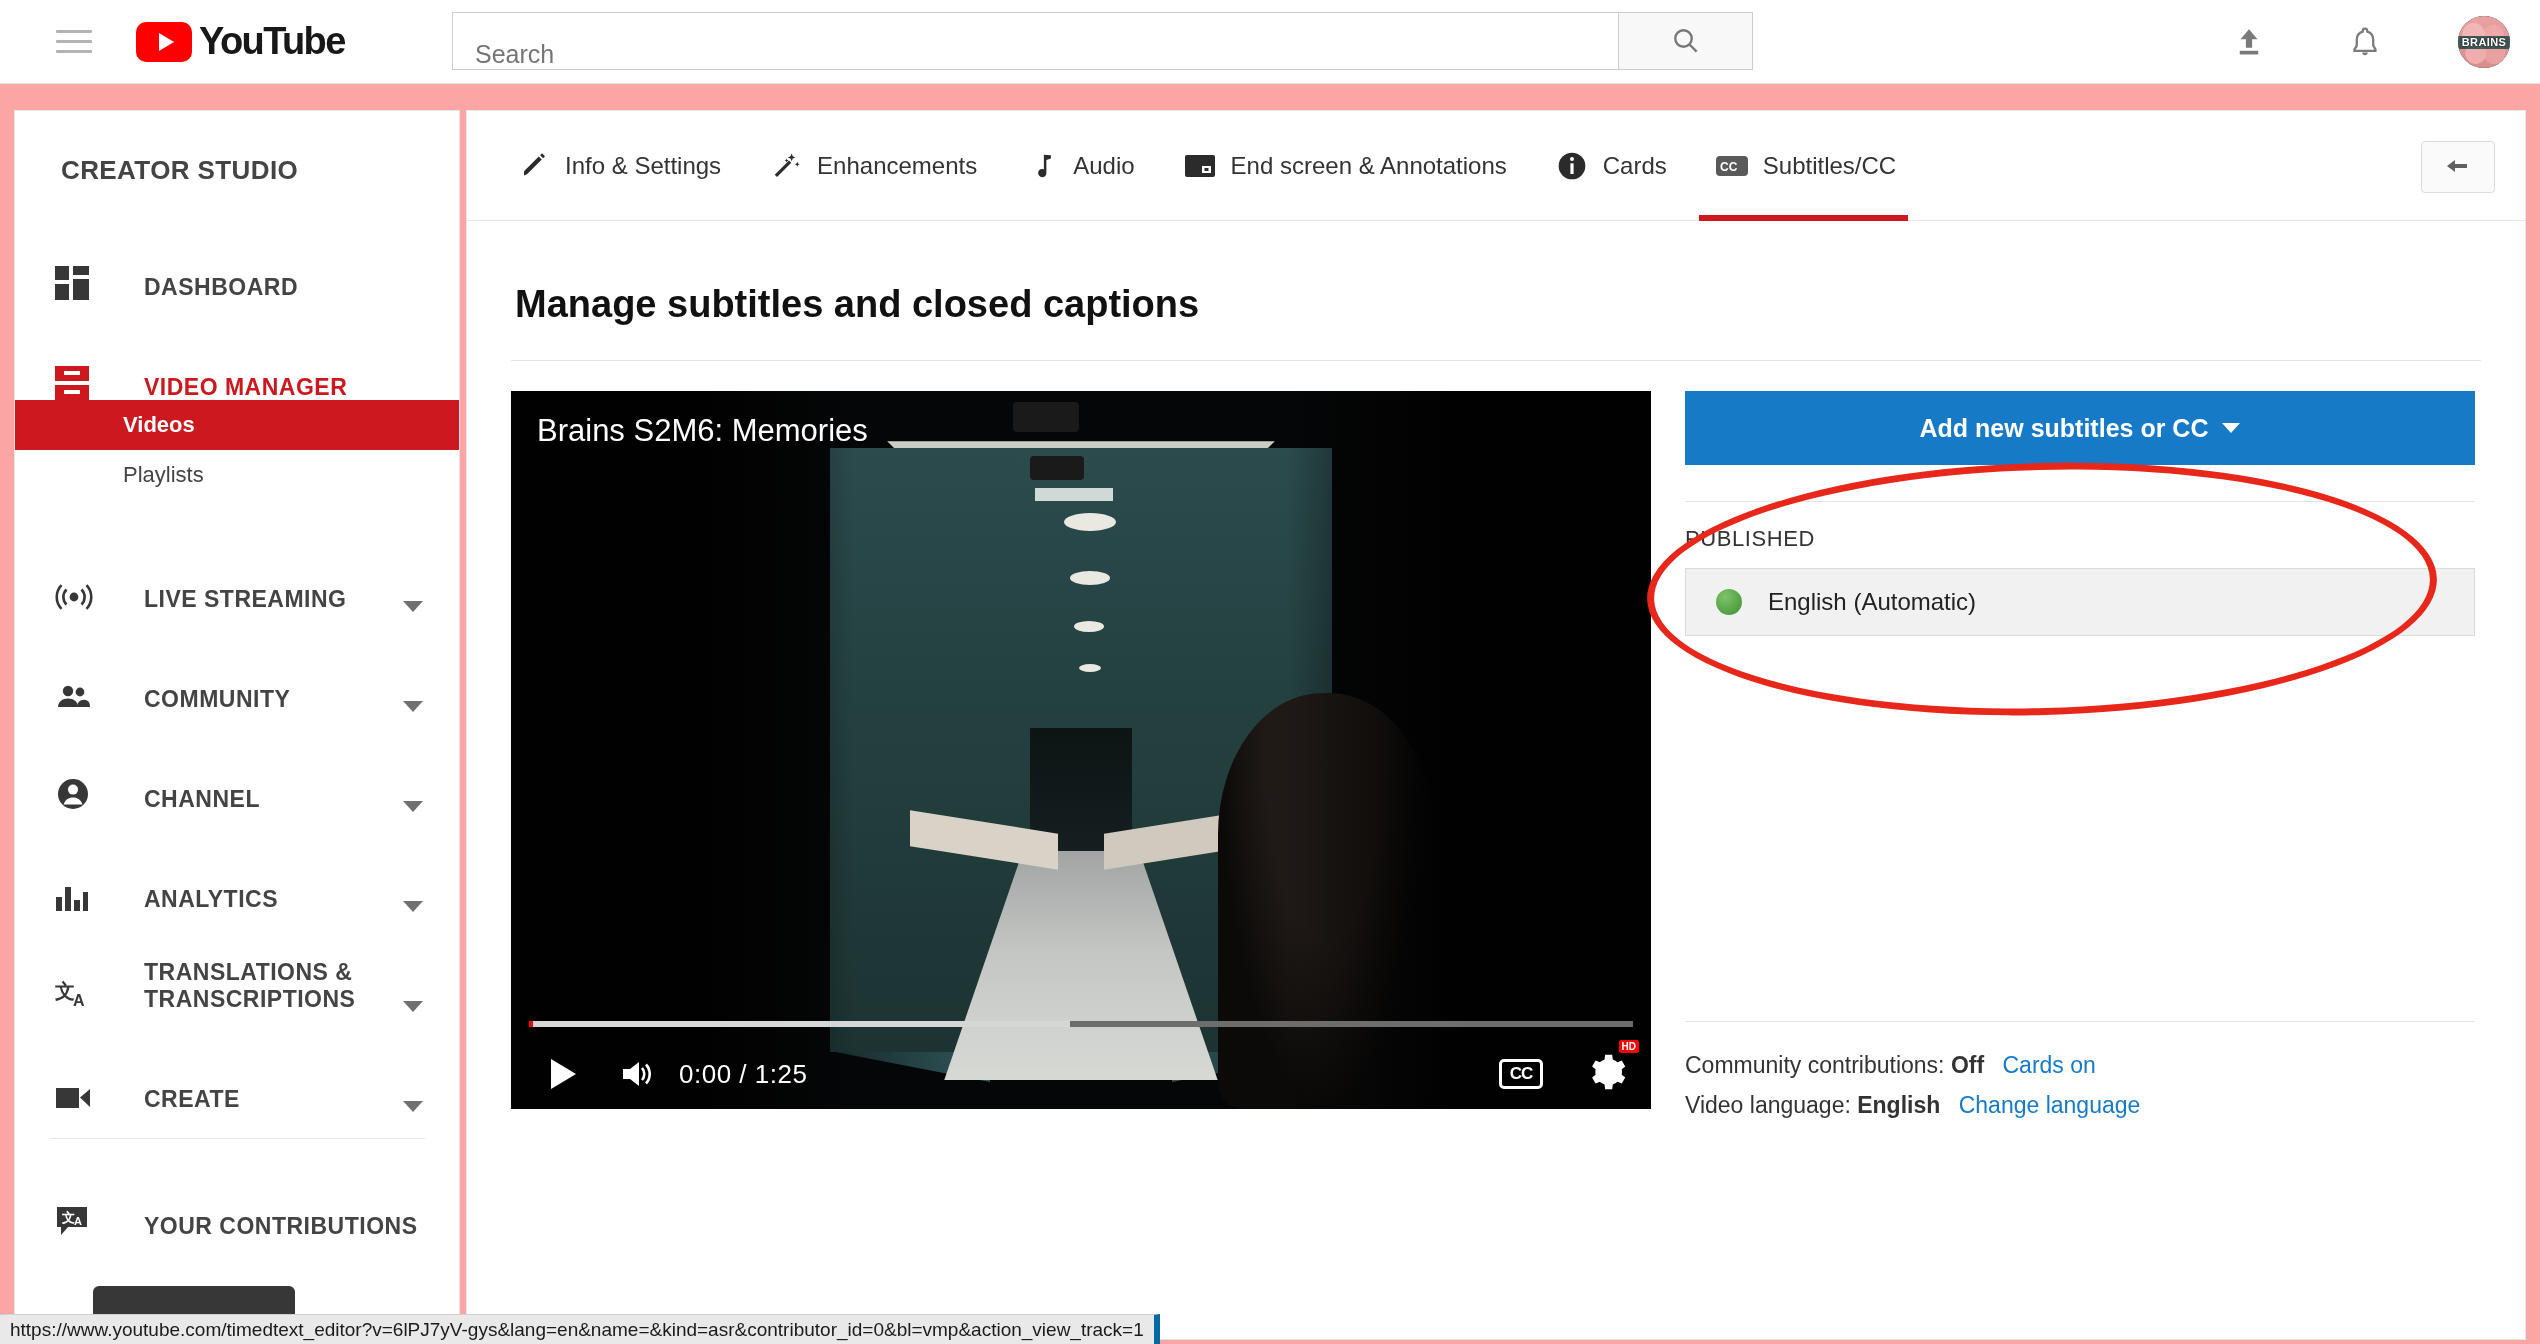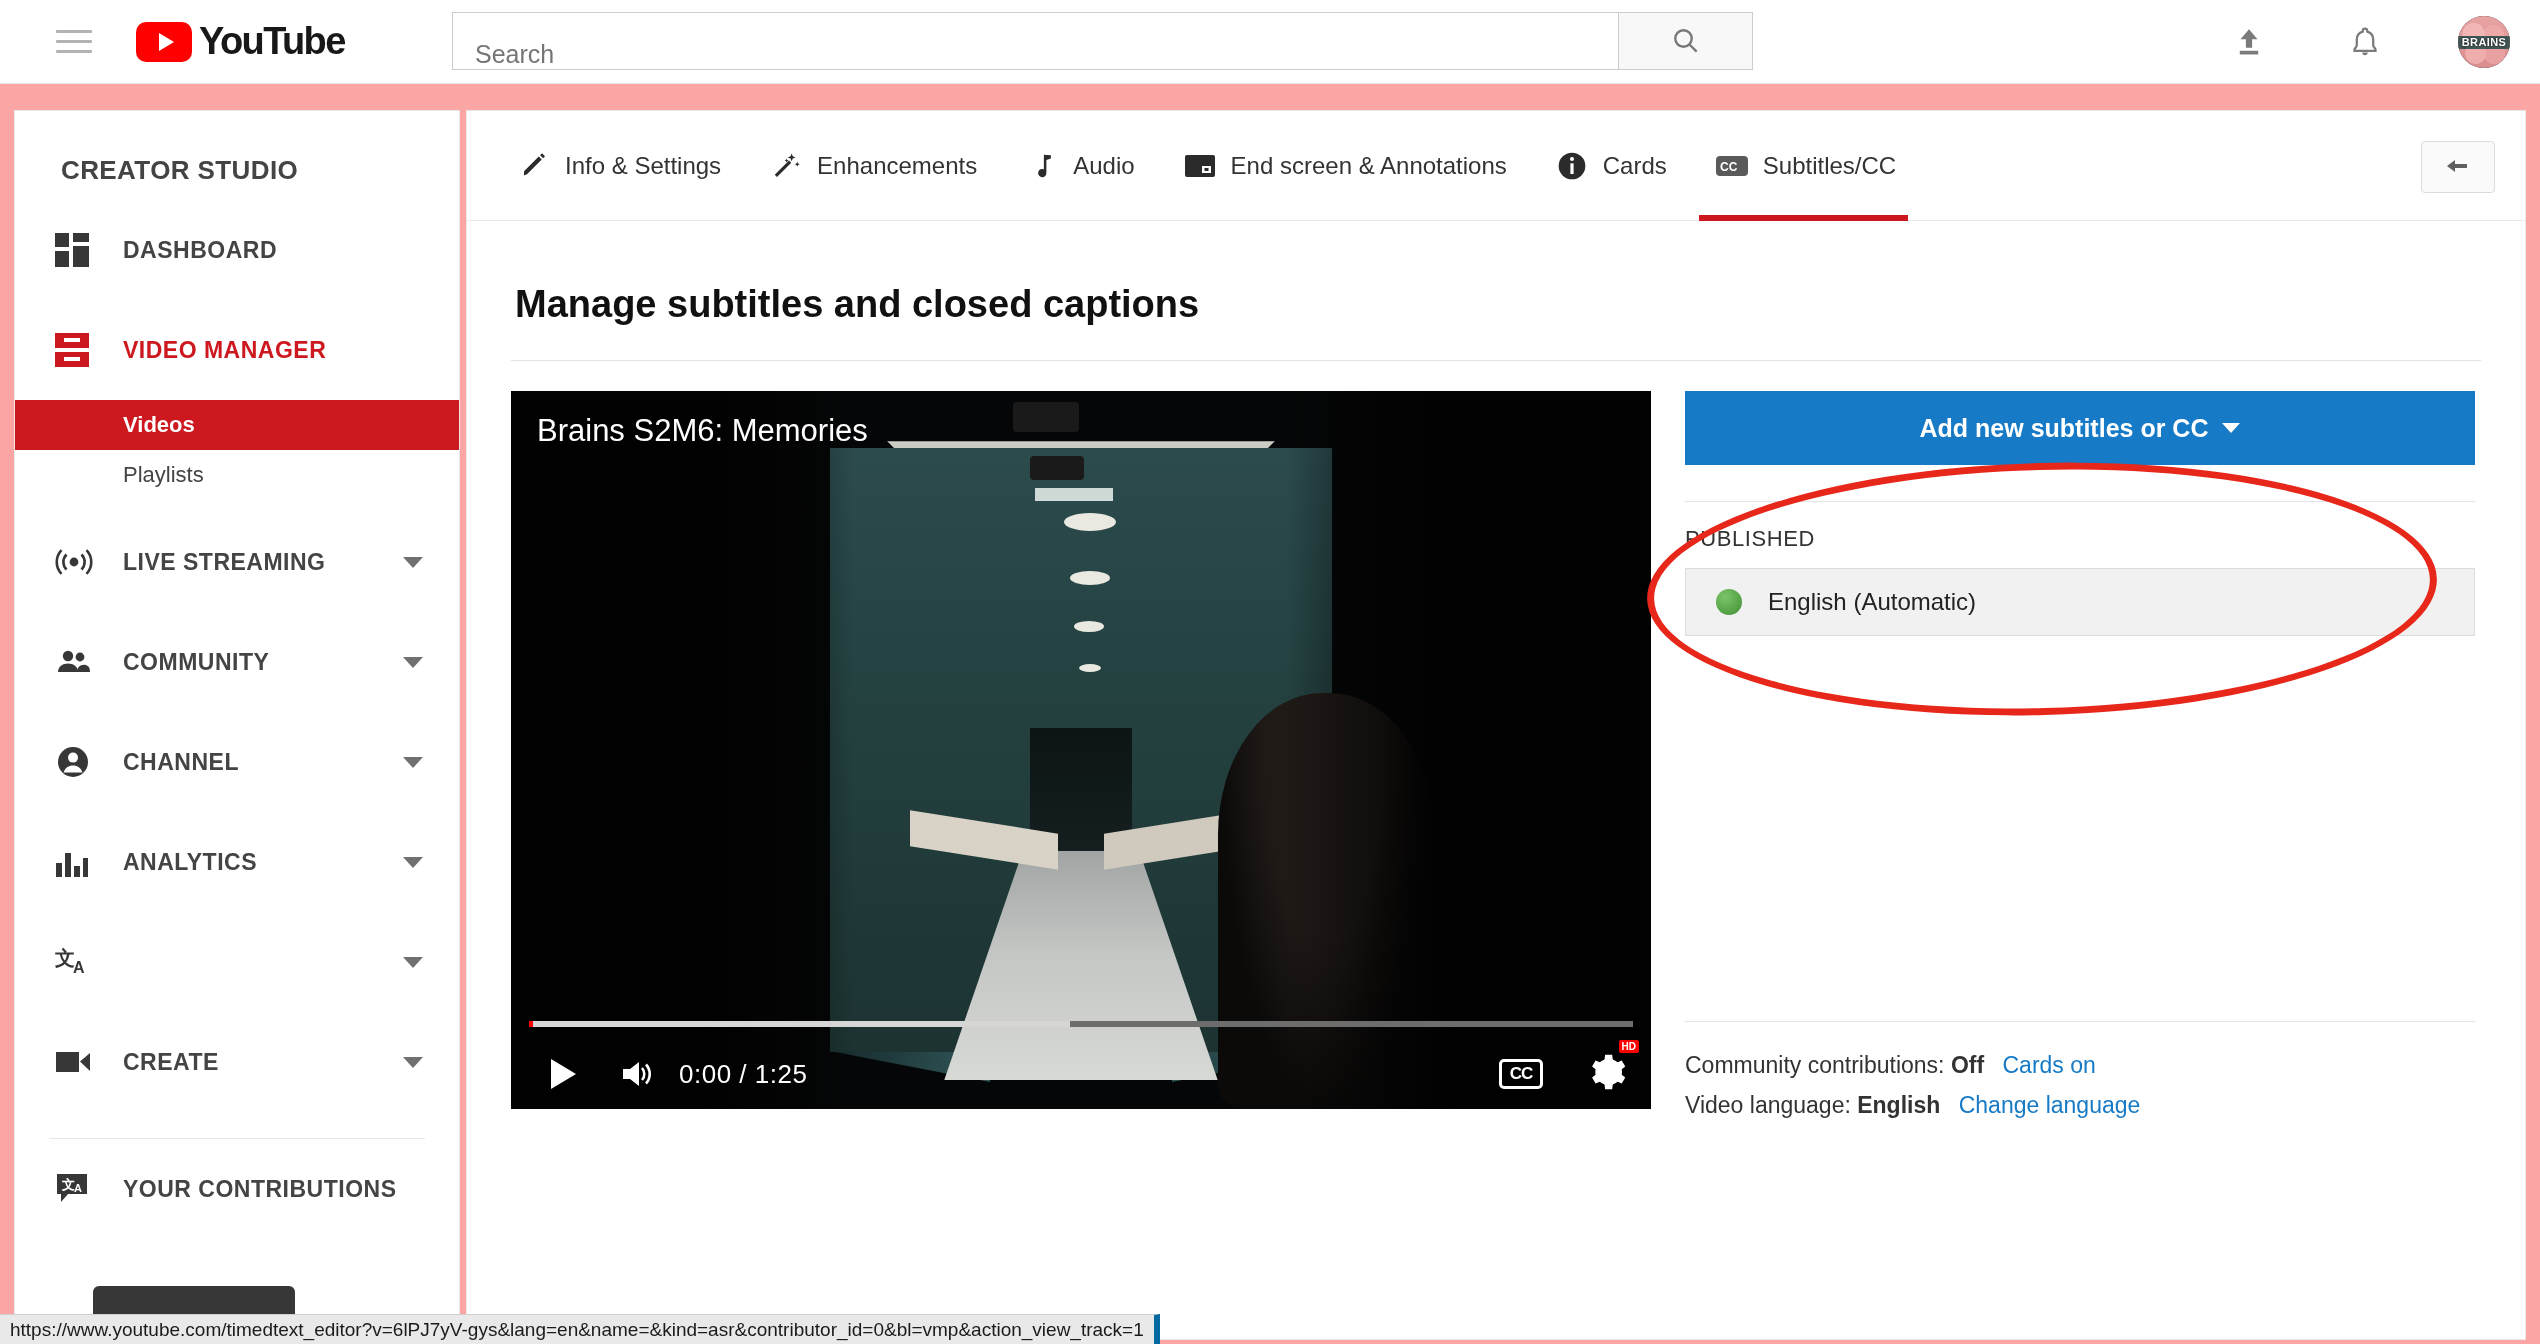--- a/index.html
+++ b/index.html
@@ -52,22 +52,22 @@
   .avatar .brainband { position: absolute; left: 0; right: 0; top: 38%; height: 26%;
     background: rgba(30,70,70,.82); }
   .avatar .brainword { position: relative; font-size: 11px; font-weight: 700; color: #fff;
     letter-spacing: .4px; z-index: 3; text-shadow: 0 0 2px #000; }
 
   
   .sidebar { position: absolute; left: 14px; top: 110px; width: 446px; height: 1210px;
     background: #fff; border: 1px solid #e8e8e8; border-bottom: none; }
   .studio-title { font-size: 26px; font-weight: 700; color: #444; letter-spacing: .4px;
     padding: 44px 0 0 46px; }
-  .nav-item { display: flex; align-items: center; height: 100px; padding-left: 40px;
-    cursor: pointer; position: relative; }
+  .nav-item { display: flex; align-items: flex-end; height: 100px; padding-left: 40px;
+    cursor: pointer; position: relative; gap: 21px; }
   .nav-item .ic { width: 56px; display: flex; align-items: center; justify-content: flex-start; }
   .nav-item .lbl { font-size: 23px; font-weight: 700; color: #444; letter-spacing: .5px;
     line-height: 1.15; margin-left: 12px; }
   .nav-item.active-red .lbl { color: #cc181e; }
   .nav-item .chev { position: absolute; right: 36px; width: 0; height: 0;
     border-left: 10px solid transparent; border-right: 10px solid transparent;
     border-top: 11px solid #707070; }
   .subitem { height: 50px; display: flex; align-items: center; padding-left: 108px;
     font-size: 22px; color: #444; cursor: pointer; }
   .subitem.sel { background: #cc181e; color: #fff; font-weight: 700; }
@@ -334,20 +334,21 @@
       <div class="chev"></div>
     </div>
 
     <div class="nav-item">
       <div class="ic">
         <svg width="38" height="34" viewBox="0 0 38 34">
           <text x="0" y="20" font-family="Liberation Sans, sans-serif" font-size="20" font-weight="700" fill="#373737">文</text>
           <text x="18" y="28" font-family="Liberation Sans, sans-serif" font-size="16" font-weight="700" fill="#373737">A</text>
         </svg>
       </div>
+      <div class="lbl" style="width:260px;">TRANSLATIONS &amp; TRANSCRIPTIONS</div>
       <div class="chev"></div>
     </div>
 
     <div class="nav-item">
       <div class="ic">
         <svg width="38" height="28" viewBox="0 0 38 28">
           <rect x="1" y="4" width="23" height="20" fill="#373737"></rect>
           <path d="M25 13.5 L35 5 V23 Z" fill="#373737"></path>
         </svg>
       </div>

